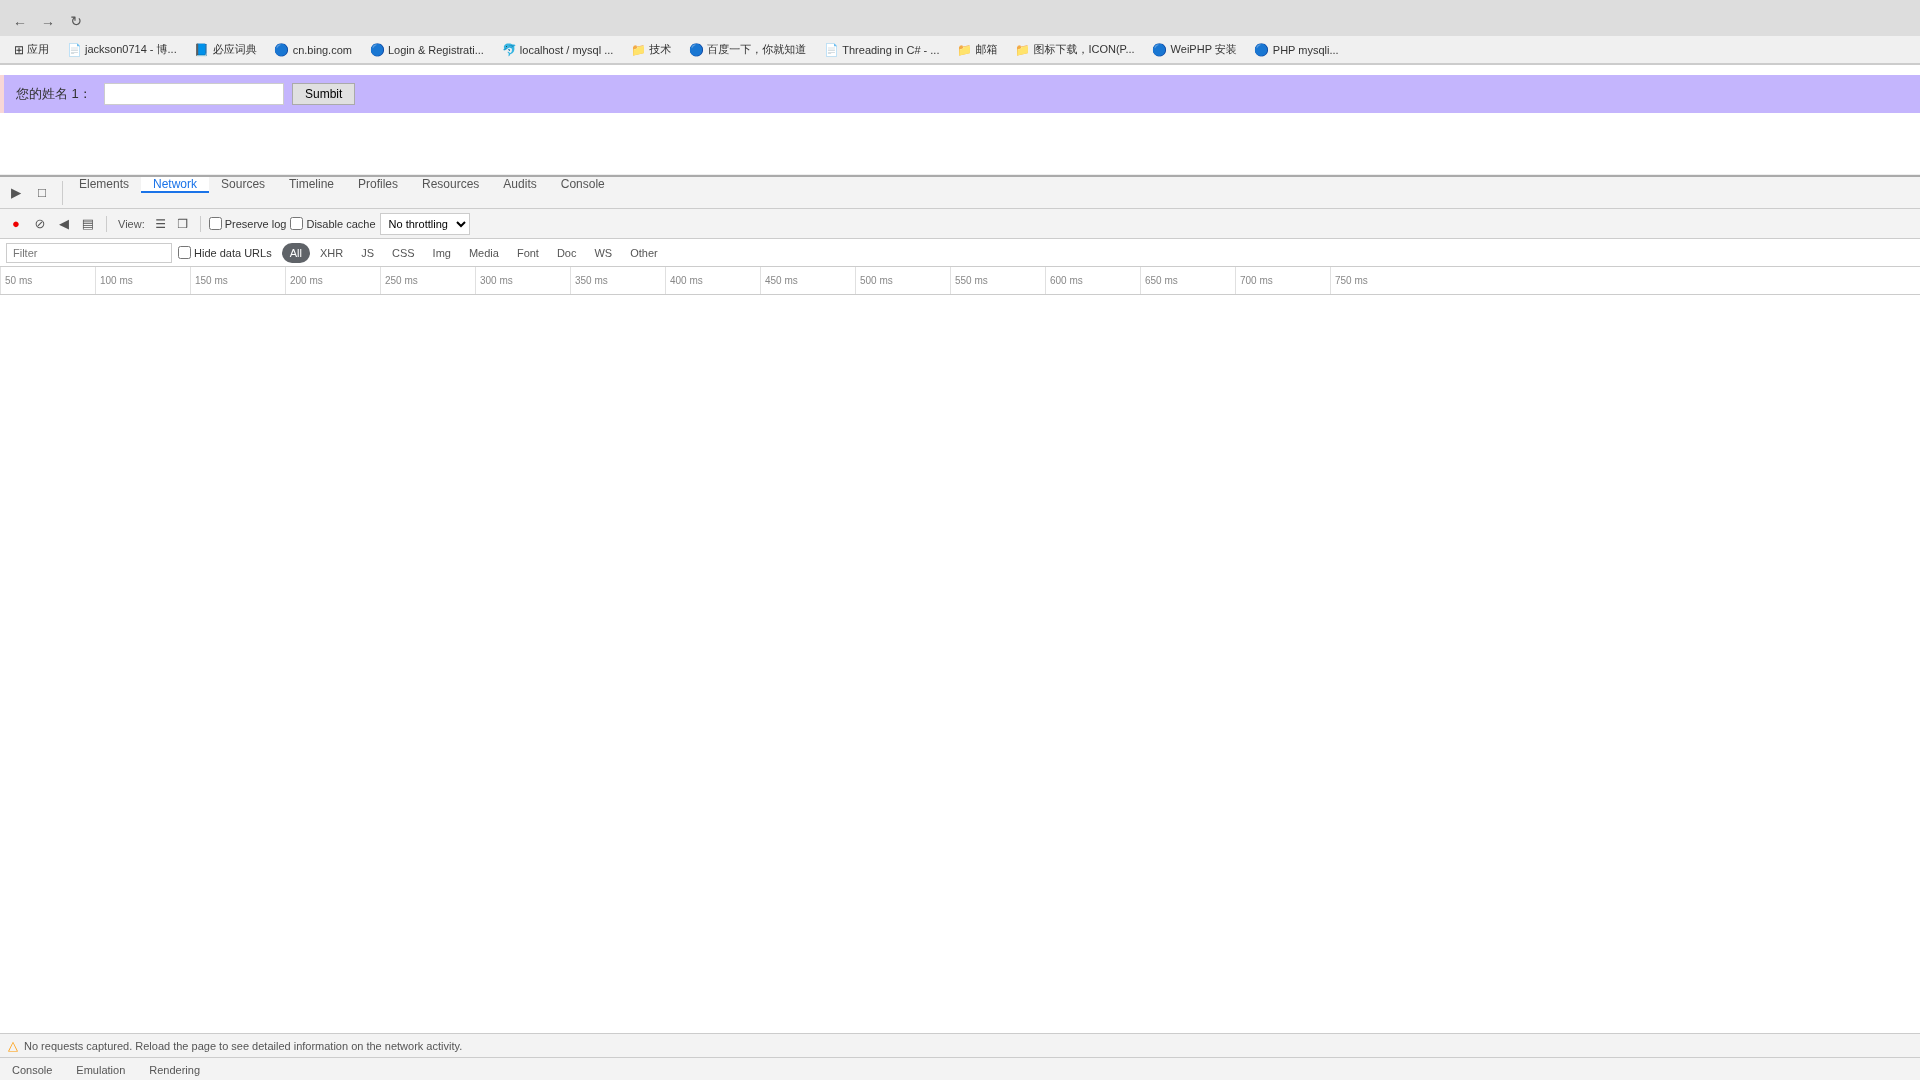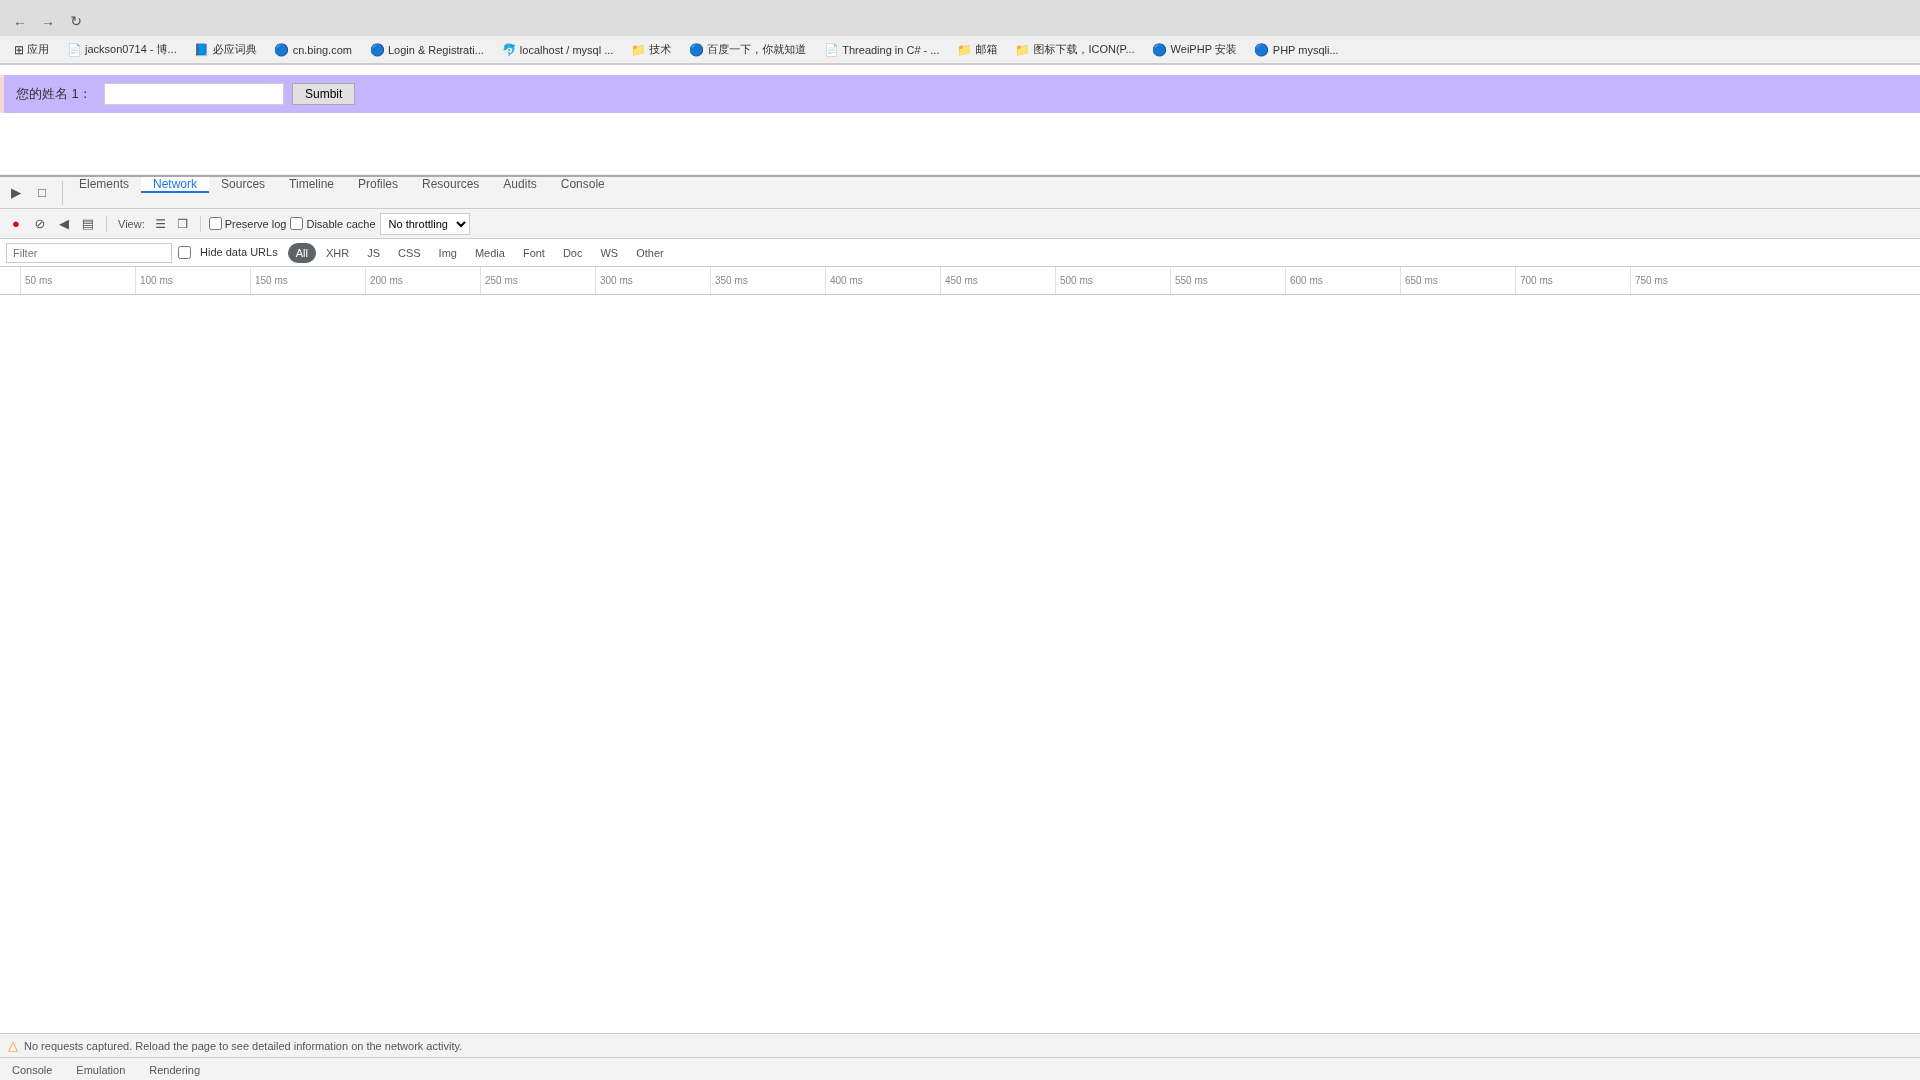--- a/index.html
+++ b/index.html
@@ -208,21 +208,21 @@
       gap: 6px;
     }
     .filter-input {
       border: 1px solid #ccc;
       padding: 2px 6px;
       font-size: 11px;
       height: 20px;
       width: 166px;
     }
     .filter-checkbox {
-      display: flex; gap: 9px;
+      display: flex; align-items: center; gap: 3px;
       font-size: 11px; color: #333; cursor: pointer;
     }
     .filter-types {
       display: flex; align-items: center; gap: 2px;
       margin-left: 4px;
     }
     .filter-type-btn {
       padding: 1px 8px;
       border: none;
       background: transparent;
@@ -251,21 +251,20 @@
     .ruler-tick {
       flex: 0 0 auto;
       font-size: 10px;
       color: #888;
       padding-left: 4px;
       border-left: 1px solid #e0e0e0;
       height: 100%;
       display: flex;
       align-items: center;
       min-width: 95px;
-      margin-left: 20px;
     }
 
     
     .table-header {
       display: flex;
       align-items: center;
       background: #f3f3f3;
       border-bottom: 1px solid #ccc;
       height: 26px;
       font-size: 11px;

